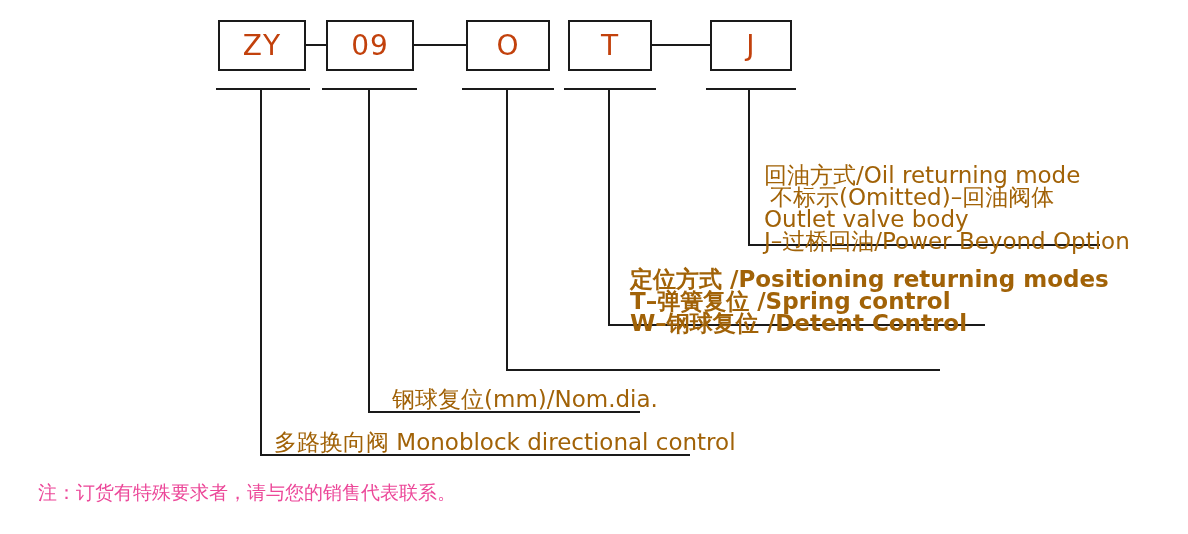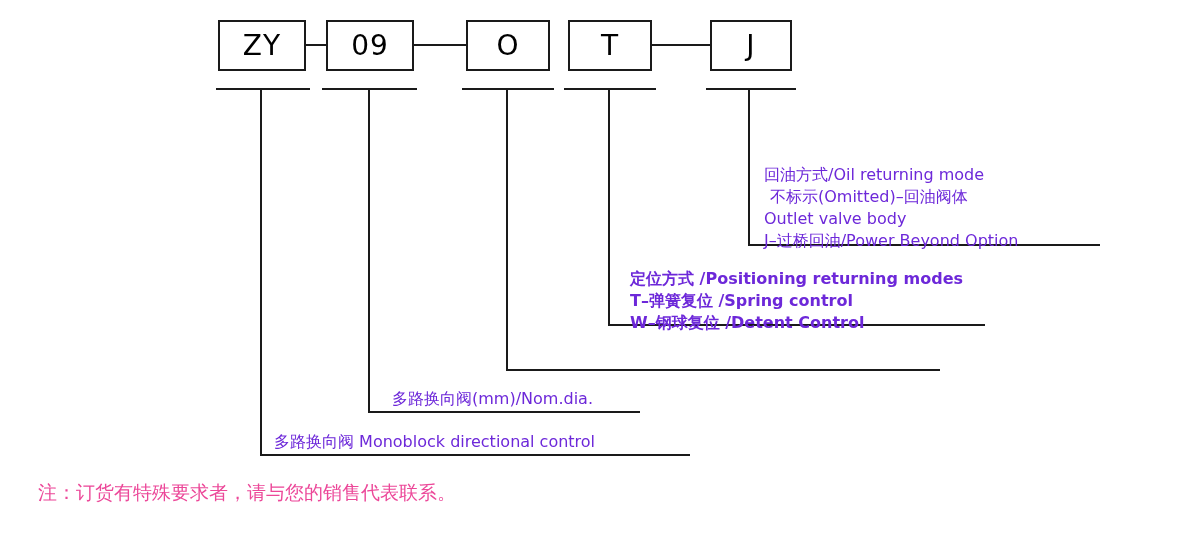--- a/index.html
+++ b/index.html
@@ -19,39 +19,39 @@
   .code-box {
     position: absolute;
     top: 20px;
     height: 51px;
     border: 2px solid #1a1a1a;
     display: flex;
     align-items: center;
     justify-content: center;
     font-size: 28px;
     letter-spacing: 1px;
-    color: #000000;
+    color: #c2410c;
     box-sizing: border-box;
     background: #ffffff;
   }
   .hline {
     position: absolute;
     height: 2px;
     background: #1a1a1a;
   }
   .vline {
     position: absolute;
     width: 2px;
     background: #1a1a1a;
   }
   .annot {
     position: absolute;
-    font-size: 16px;
+    font-size: 23px;
     line-height: 22px;
-    color: #6d28d9;
+    color: #a16207;
     white-space: nowrap;
   }
   .annot .line { display: block; }
   .annot .line.indent-sm { padding-left: 6px; }
   .notes {
     position: absolute;
     left: 38px;
     color: #ec4899;
   }
   .notes .note-line {
@@ -102,21 +102,21 @@
   </div>
 
   <div class="annot" style="left:630px; top:268px;font-weight:bold;">
     <span class="line">定位方式 /Positioning returning modes</span>
     <span class="line">T–弹簧复位 /Spring control</span>
     <span class="line">W–钢球复位 /Detent Control</span>
   </div>
 
 
   <div class="annot" style="left:392px; top:388px;">
-    <span class="line">多路换向阀(mm)/Nom.dia.</span>
+    <span class="line">钢球复位(mm)/Nom.dia.</span>
   </div>
 
   <div class="annot" style="left:274px; top:431px;">
     <span class="line">多路换向阀 Monoblock directional control</span>
   </div>
 
   <div class="notes" style="top:479px;">
     <span class="note-line note-cn">注：订货有特殊要求者，请与您的销售代表联系。</span>
   </div>
 

